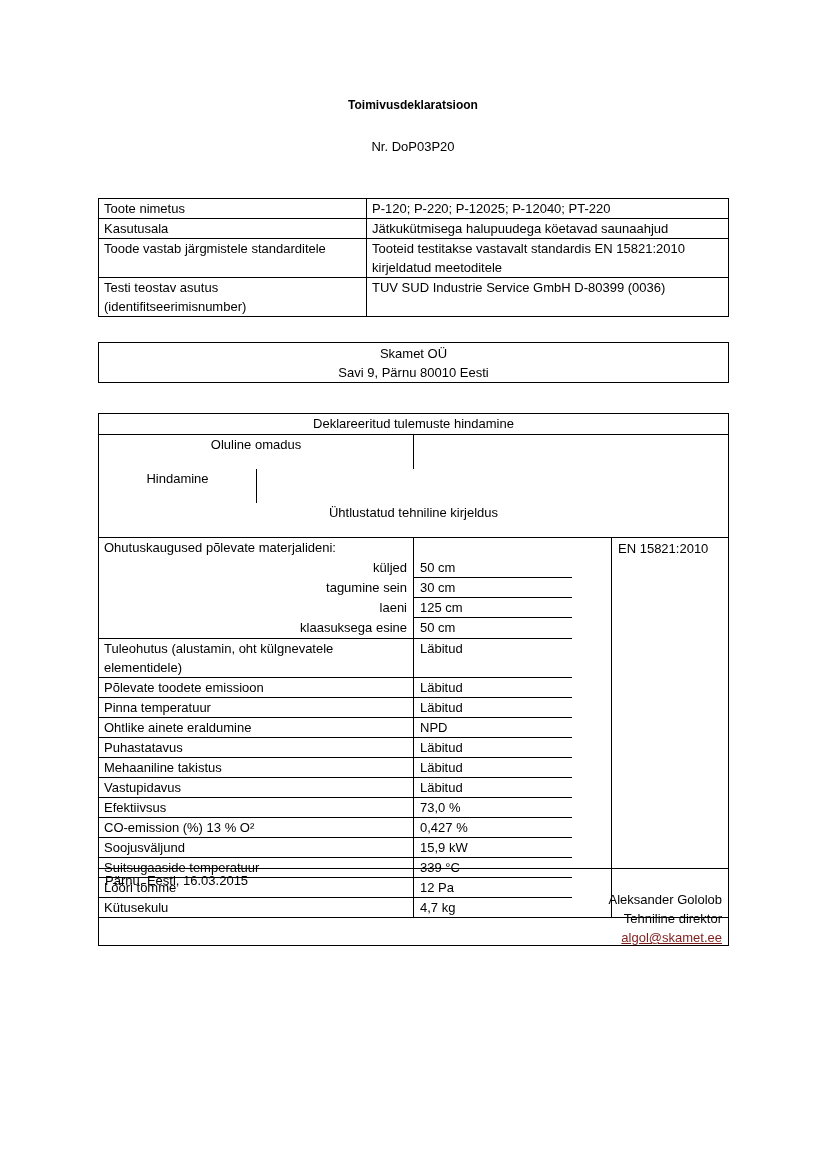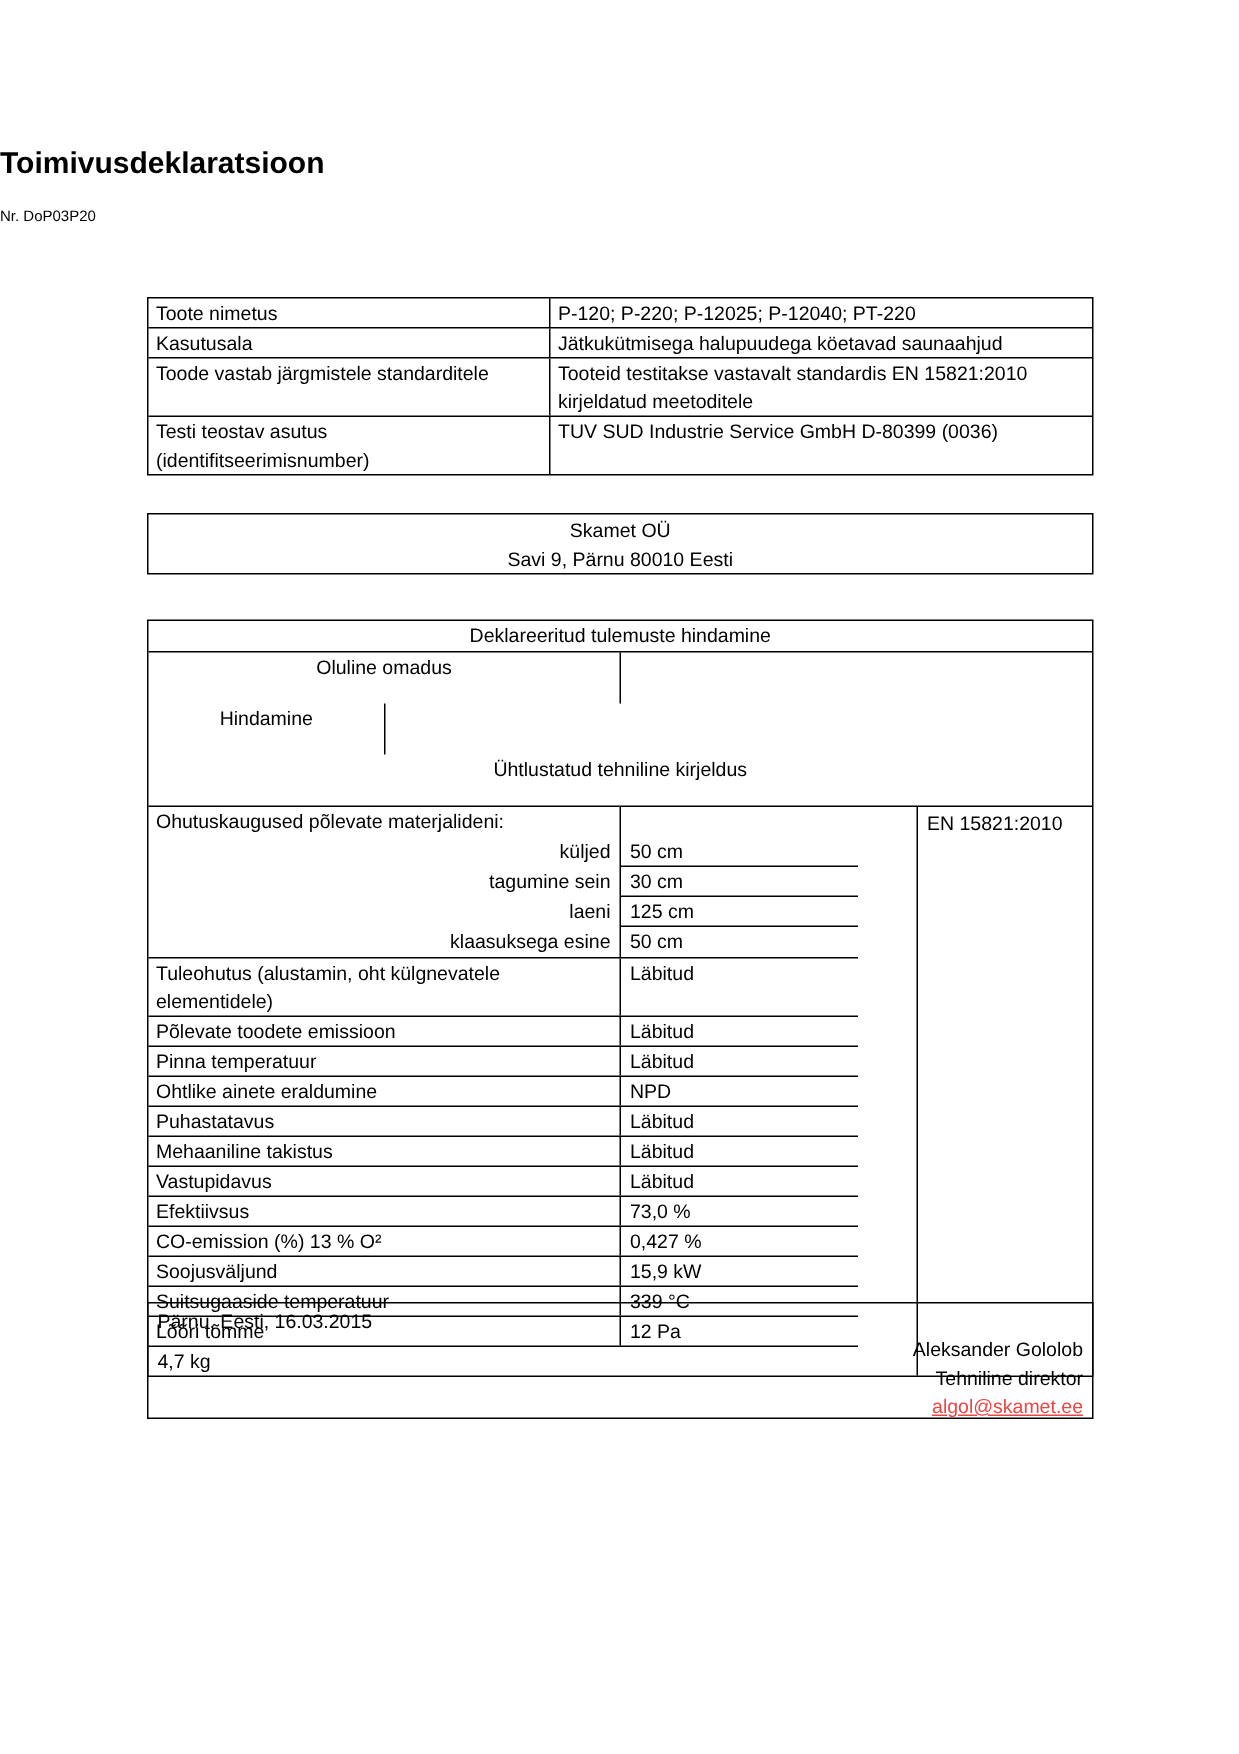--- a/index.html
+++ b/index.html
@@ -11,25 +11,25 @@
     font-family:"Liberation Sans", sans-serif;
     color:#000;
     font-size:13px;
     box-sizing:border-box;
     overflow:hidden;
   }
   .page *{box-sizing:border-box;}
 
   .doc-title{
     position:absolute;top:98px;left:0;width:100%;
-    text-align:left;font-size:20px;font-weight:bold;
+    text-align:center;font-size:12px;font-weight:bold;
   }
   .doc-subtitle{
     position:absolute;top:139px;left:0;width:100%;
-    text-align:left;font-size:10px;
+    text-align:center;font-size:13px;
   }
 
   
   .info-table{
     position:absolute;left:98px;top:198px;width:631px;
     border:1px solid #000;
   }
   .info-row{display:flex;border-top:1px solid #000;}
   .info-row:first-child{border-top:none;}
   .info-row .cell-label{
@@ -92,21 +92,21 @@
     padding:0 5px;line-height:19px;min-height:19px;
   }
   .rt-row .r-value{flex:1;padding:0 6px;line-height:19px;}
 
   
   .signature-box{
     position:absolute;left:98px;top:868px;width:631px;height:78px;
     border:1px solid #000;padding:2px 6px;line-height:19px;
   }
   .sig-right{text-align:right;}
-  .sig-email a{color:#ef4444;text-decoration:underline;}
+  .sig-email a{color:#7f1d1d;text-decoration:underline;}
 </style>
 </head>
 <body>
 
 <div class="page">
 
   <div class="doc-title">Toimivusdeklaratsioon</div>
   <div class="doc-subtitle">Nr. DoP03P20</div>
 
   <div class="info-table" id="info-table">
@@ -218,20 +218,21 @@
       <div class="r-label">Suitsugaaside temperatuur</div>
       <div class="r-value">339 °C</div>
     </div>
 
     <div class="rt-row">
       <div class="r-label">Lõõri tõmme</div>
       <div class="r-value">12 Pa</div>
     </div>
 
     <div class="rt-row">
+      <div class="r-label">Kütusekulu</div>
       <div class="r-value">4,7 kg</div>
     </div>
   </div>
       </div>
       <div class="rt-right">EN 15821:2010</div>
     </div>
   </div>
 
   <div class="signature-box">
     <div>Pärnu, Eesti, 16.03.2015</div>

